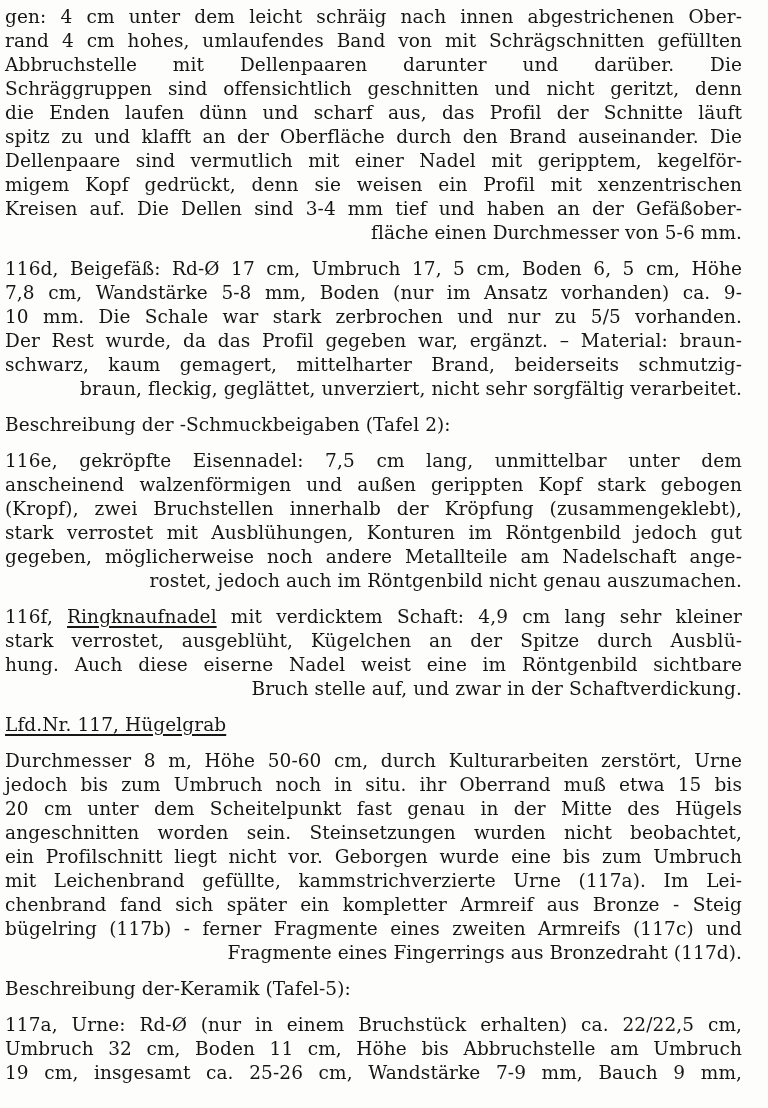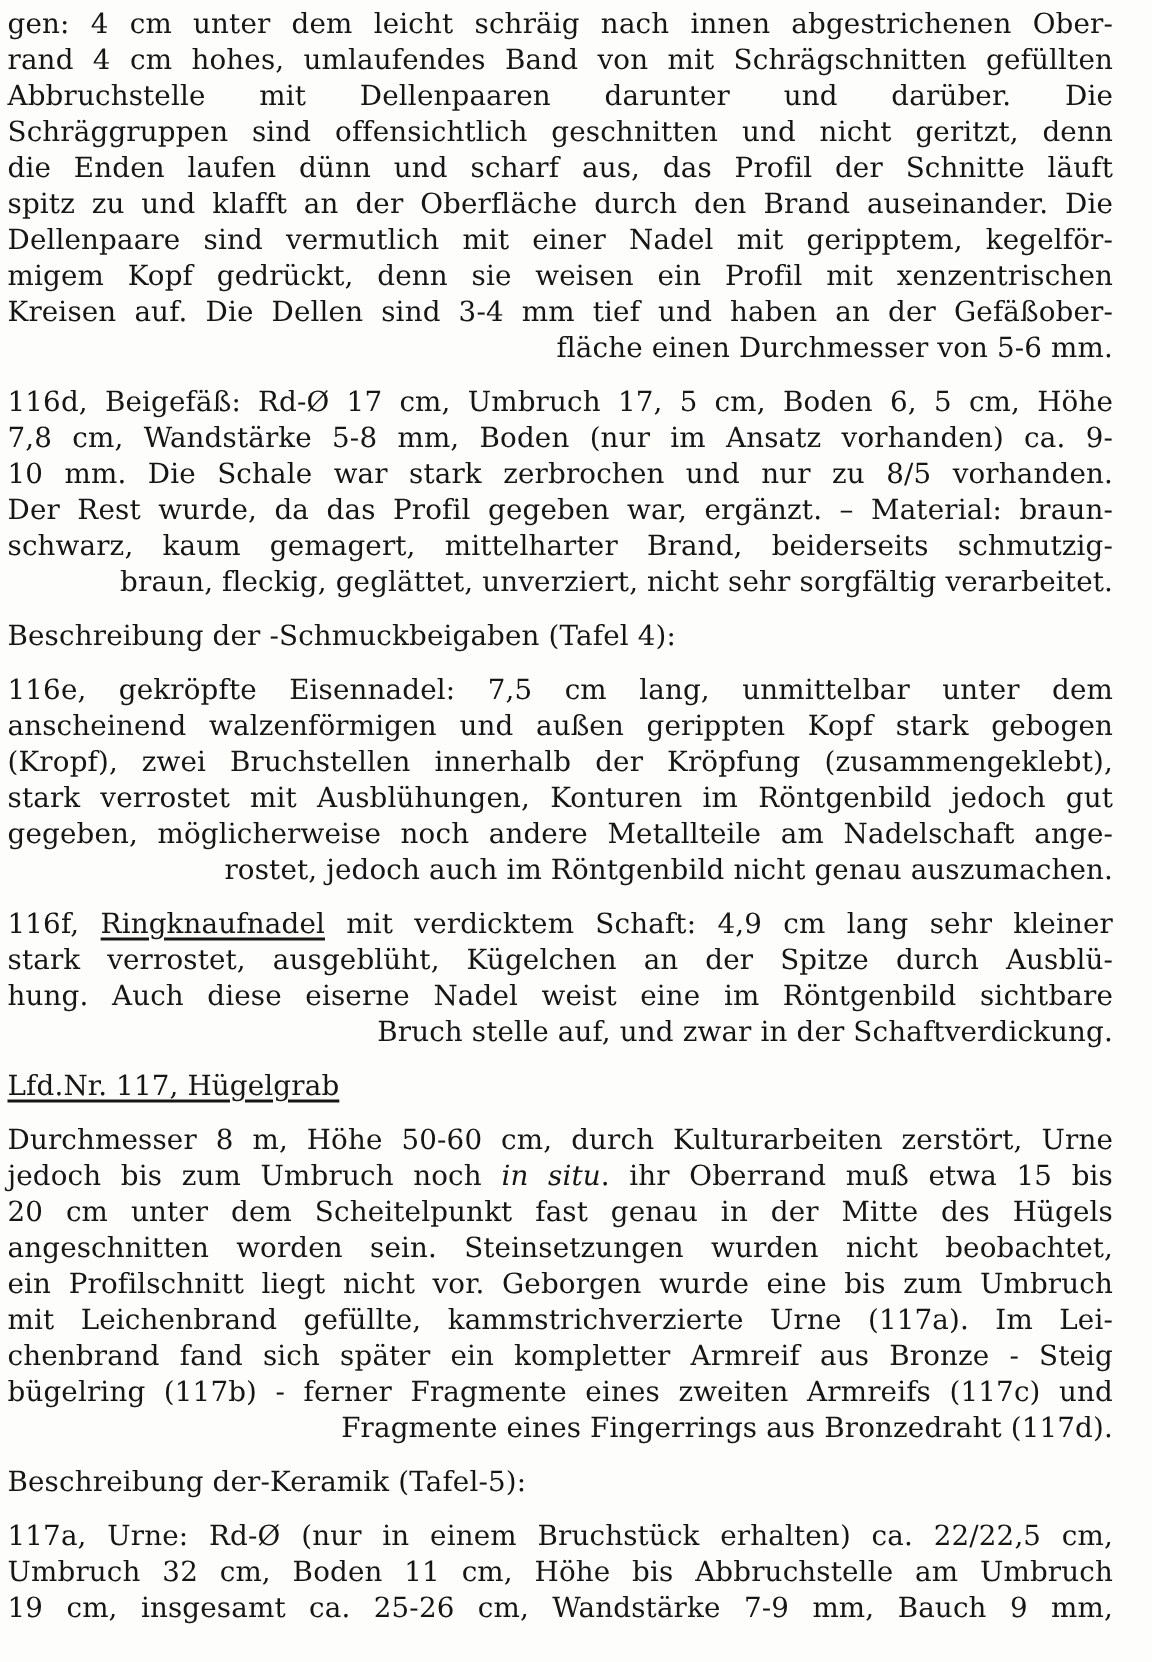--- a/index.html
+++ b/index.html
@@ -28,48 +28,48 @@
   .just {
     text-align: justify;
     text-align-last: justify;
   }
   .heading .line { text-align: left; }
   .seg-u {
     text-decoration: underline;
     text-underline-offset: 3px;
     text-decoration-thickness: 1.5px;
   }
-  .seg-i { font-style: italic; }
+  .seg-i { }
 </style>
 </head>
 <body>
 
 <div class="page" style="background: rgb(253, 253, 251); color: rgb(22, 22, 22);">
     <div class="block para">
       <div class="line just"><span>gen: 4 cm unter dem leicht schräig nach innen abgestrichenen Ober-</span></div>
       <div class="line just"><span>rand 4 cm hohes, umlaufendes Band von mit Schrägschnitten gefüllten</span></div>
       <div class="line just"><span>Abbruchstelle mit Dellenpaaren darunter und darüber. Die</span></div>
       <div class="line just"><span>Schräggruppen sind offensichtlich geschnitten und nicht geritzt, denn</span></div>
       <div class="line just"><span>die Enden laufen dünn und scharf aus, das Profil der Schnitte läuft</span></div>
       <div class="line just"><span>spitz zu und klafft an der Oberfläche durch den Brand auseinander. Die</span></div>
       <div class="line just"><span>Dellenpaare sind vermutlich mit einer Nadel mit geripptem, kegelför-</span></div>
       <div class="line just"><span>migem Kopf gedrückt, denn sie weisen ein Profil mit xenzentrischen</span></div>
       <div class="line just"><span>Kreisen auf. Die Dellen sind 3-4 mm tief und haben an der Gefäßober-</span></div>
       <div class="line"><span>fläche einen Durchmesser von 5-6 mm.</span></div>
     </div>
     <div class="block para">
       <div class="line just"><span>116d, Beigefäß: Rd-Ø 17 cm, Umbruch 17, 5 cm, Boden 6, 5 cm, Höhe</span></div>
       <div class="line just"><span>7,8 cm, Wandstärke 5-8 mm, Boden (nur im Ansatz vorhanden) ca. 9-</span></div>
-      <div class="line just"><span>10 mm. Die Schale war stark zerbrochen und nur zu 8/5 vorhanden.</span></div>
+      <div class="line just"><span>10 mm. Die Schale war stark zerbrochen und nur zu 5/5 vorhanden.</span></div>
       <div class="line just"><span>Der Rest wurde, da das Profil gegeben war, ergänzt. – Material: braun-</span></div>
       <div class="line just"><span>schwarz, kaum gemagert, mittelharter Brand, beiderseits schmutzig-</span></div>
       <div class="line"><span>braun, fleckig, geglättet, unverziert, nicht sehr sorgfältig verarbeitet.</span></div>
     </div>
     <div class="block heading">
-      <div class="line"><span>Beschreibung der -Schmuckbeigaben (Tafel 4):</span></div>
+      <div class="line"><span>Beschreibung der -Schmuckbeigaben (Tafel 2):</span></div>
     </div>
     <div class="block para">
       <div class="line just"><span>116e, gekröpfte Eisennadel: 7,5 cm lang, unmittelbar unter dem</span></div>
       <div class="line just"><span>anscheinend walzenförmigen und außen gerippten Kopf stark gebogen</span></div>
       <div class="line just"><span>(Kropf), zwei Bruchstellen innerhalb der Kröpfung (zusammengeklebt),</span></div>
       <div class="line just"><span>stark verrostet mit Ausblühungen, Konturen im Röntgenbild jedoch gut</span></div>
       <div class="line just"><span>gegeben, möglicherweise noch andere Metallteile am Nadelschaft ange-</span></div>
       <div class="line"><span>rostet, jedoch auch im Röntgenbild nicht genau auszumachen.</span></div>
     </div>
     <div class="block para">

